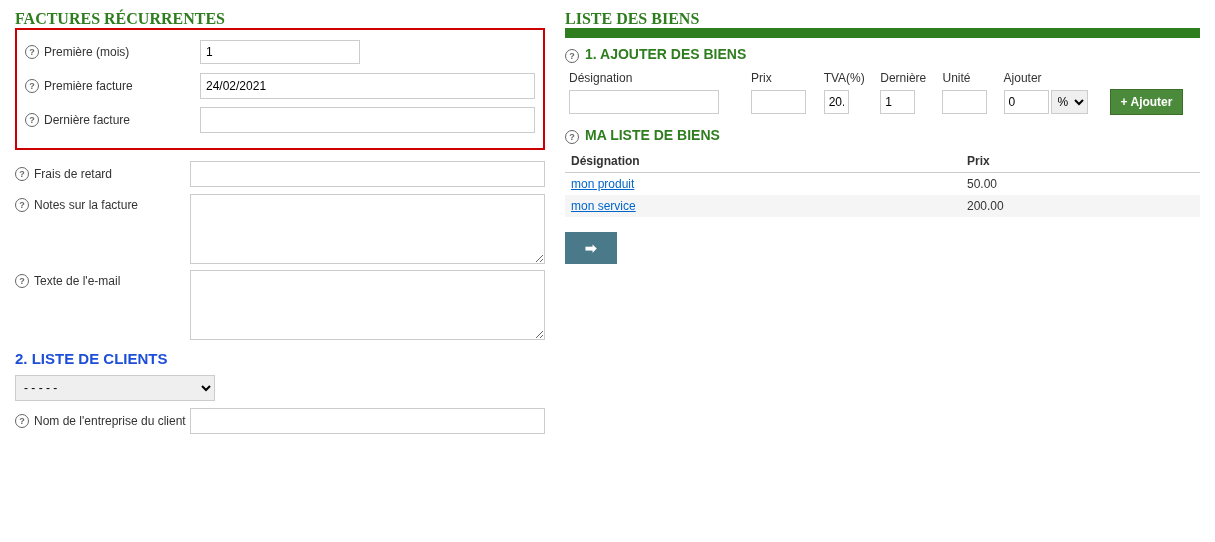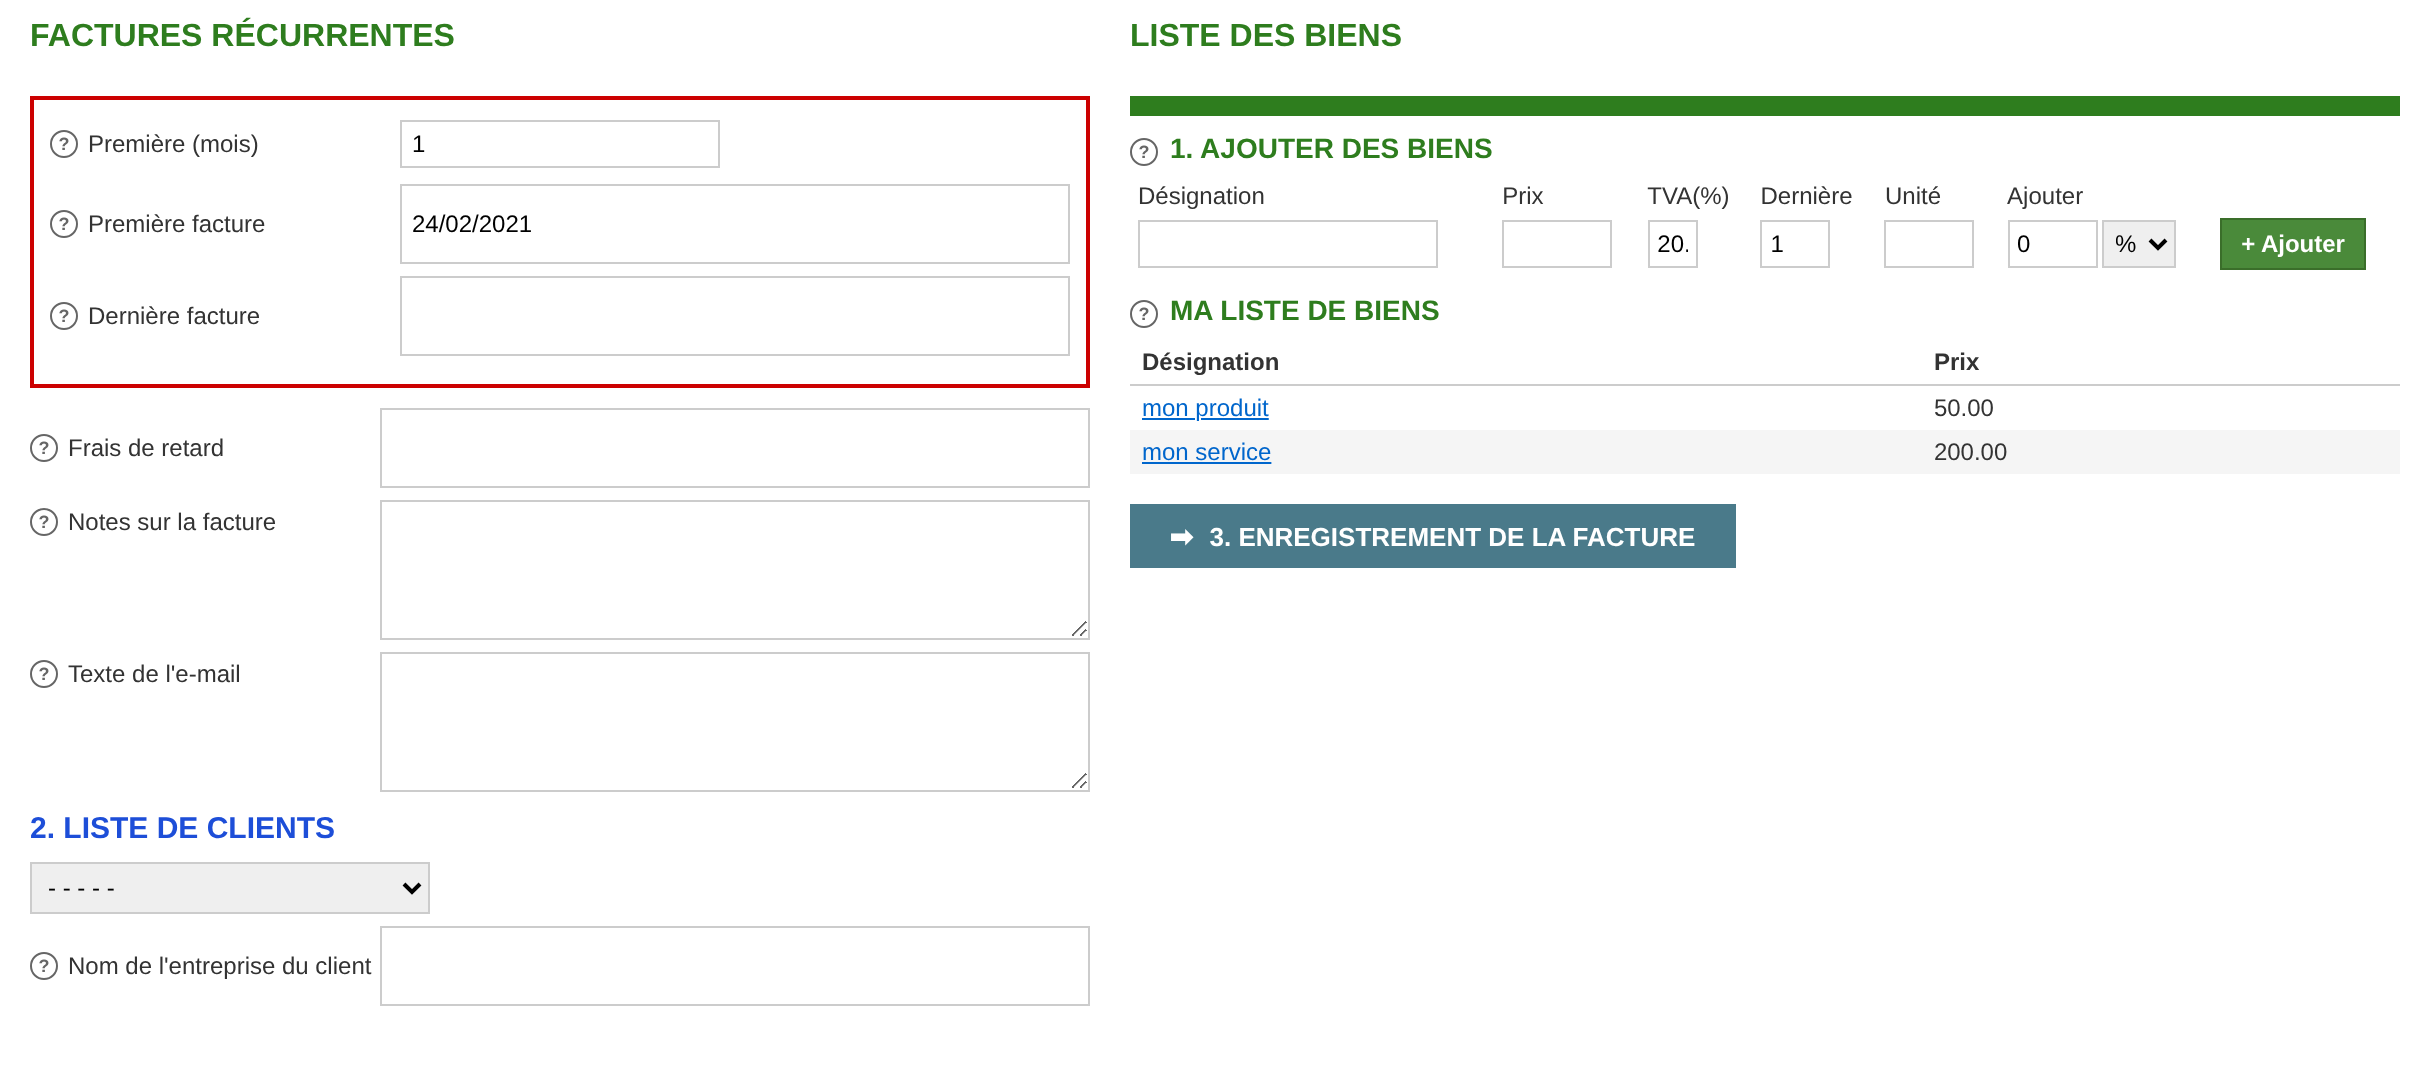--- a/index.html
+++ b/index.html
@@ -21,21 +21,22 @@
     .right-col {
       flex: 1;
     }
 
     
     .section-title {
       color: #2e7d1e;
       font-size: 16px;
       font-weight: bold;
       text-transform: uppercase;
-      margin-bottom: 20px;
+      margin-bottom: 0;
+      font-family: Liberation Serif, serif;
     }
     .sub-title {
       color: #2e7d1e;
       font-size: 14px;
       font-weight: bold;
       text-transform: uppercase;
       margin-bottom: 6px;
     }
 
     
@@ -69,21 +70,21 @@
       border-radius: 50%;
       border: 1px solid #666;
       color: #666;
       font-size: 9px;
       font-weight: bold;
       margin-right: 5px;
       flex-shrink: 0;
     }
     .form-input {
       flex: 1;
-      height: 40px;
+      height: 26px;
       border: 1px solid #ccc;
       padding: 2px 5px;
       font-size: 12px;
       background: #fff;
     }
     .form-input-small {
       width: 160px;
       height: 24px;
       border: 1px solid #ccc;
       padding: 2px 5px;
@@ -374,17 +375,16 @@
           </tr>
           <tr>
             <td><span class="link-style">mon service</span></td>
             <td>200.00</td>
           </tr>
         </tbody>
     </table>
 
     <button class="btn-enregistrement">
       <span class="arrow-icon">➡</span>
-      <span>3. ENREGISTREMENT DE LA FACTURE</span>
     </button>
 
   </div>
 </div>
 
 </body></html>

